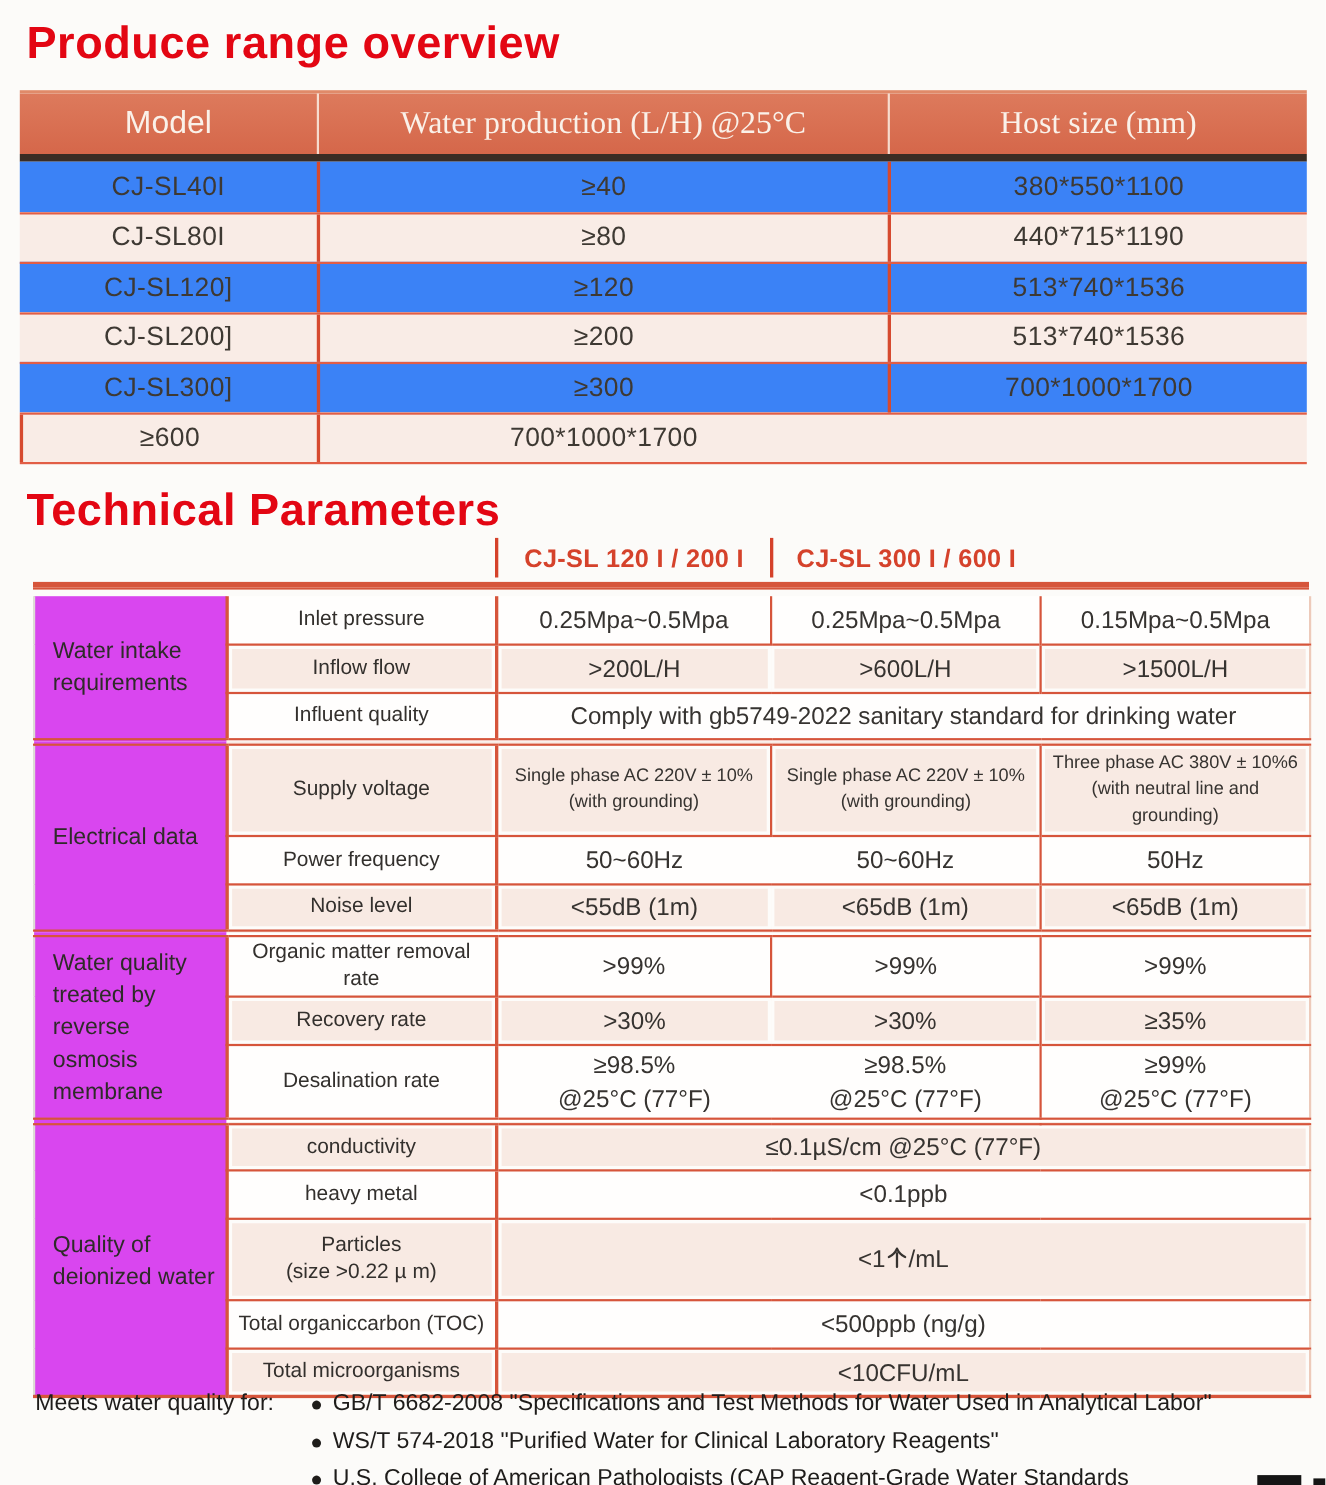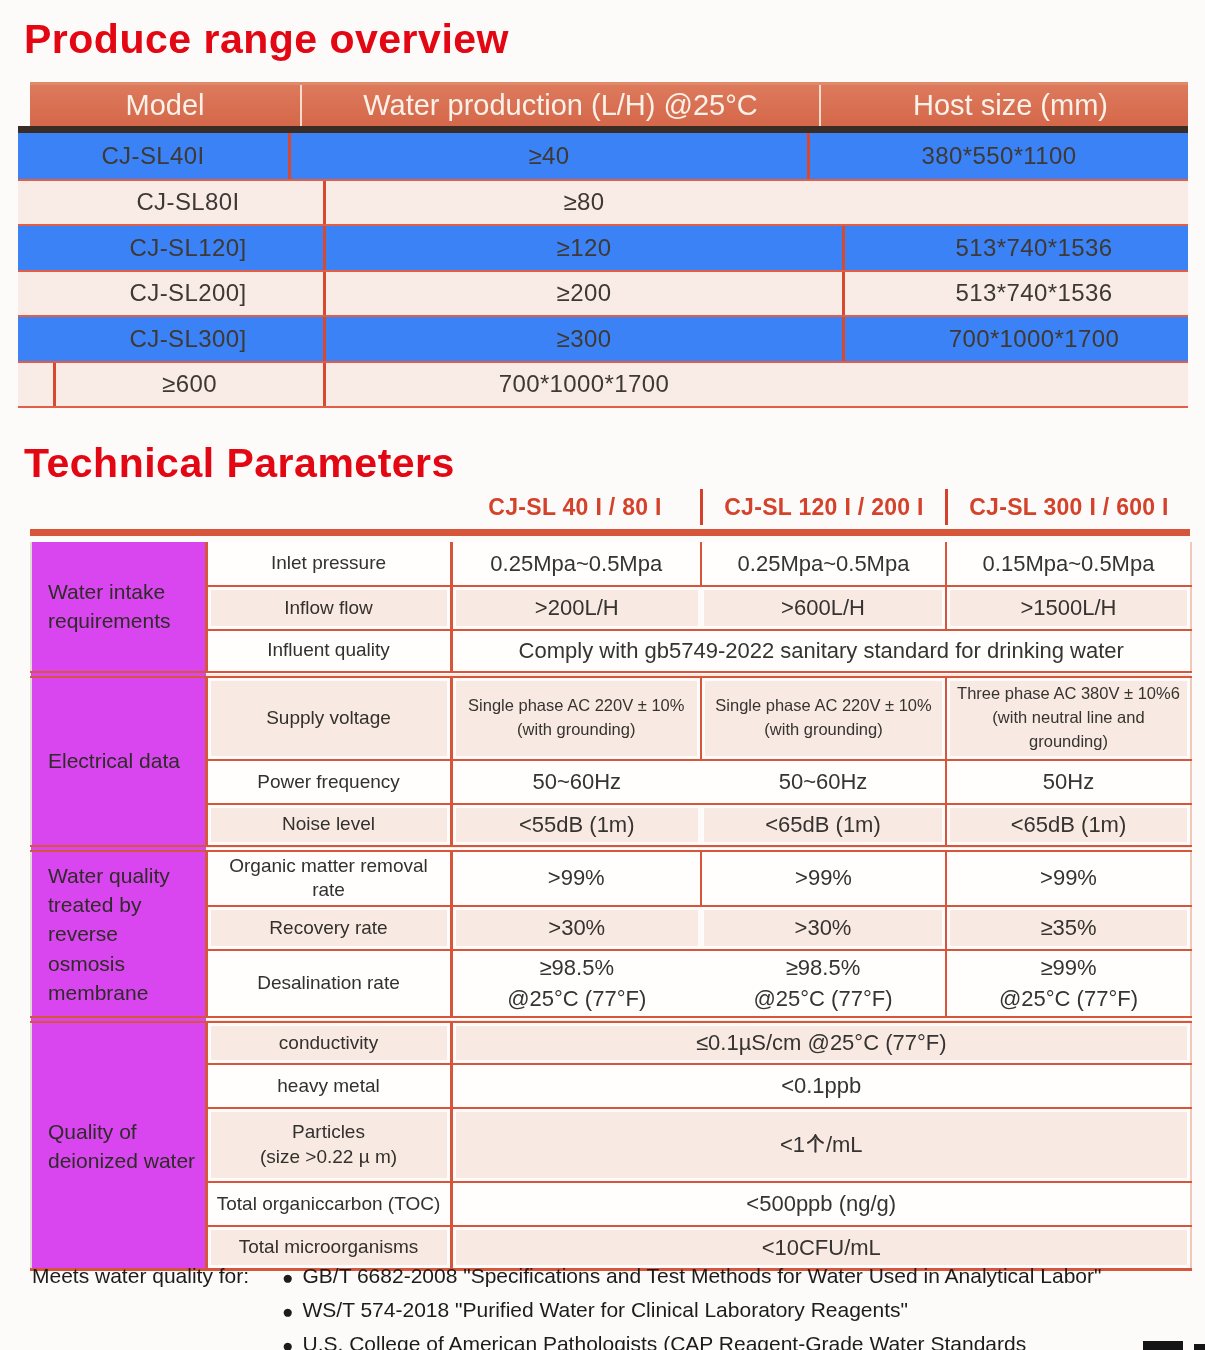--- a/index.html
+++ b/index.html
@@ -13,27 +13,27 @@
   *{margin:0;padding:0;box-sizing:border-box;}
   body{background:#ffffff;font-family:"Liberation Sans","DejaVu Sans",sans-serif;}
   .page{position:relative;width:1205px;height:1350px;background:#fcfbf9;overflow:hidden;}
 
   .big-title{position:absolute;left:24px;font-size:41px;font-weight:900;letter-spacing:0.5px;color:var(--titlered);}
   #title1{top:16px;}
   #title2{top:440px;}
 
   
   #t1wrap{position:absolute;left:18px;top:82px;width:1170px;border-bottom:2px solid var(--bd2);}
-  .t1head{display:grid;grid-template-columns:270px 519px 381px;height:44px;
-          background:linear-gradient(#dd7a5c,#d5674a);align-items:center;border-top:3px solid #e08a69;margin-left:12px;}
+  .t1head{display:grid;grid-template-columns:270px 519px 381px;height:58px;
+          background:linear-gradient(#dd7a5c,#d5674a);align-items:center;border-top:3px solid #e08a69;}
   .t1head .hc{text-align:center;font-size:29px;color:#faf1e9;height:100%;display:flex;align-items:center;justify-content:center;}
-  .t1head .hc.sep{border-left:2px solid rgba(252,238,228,.85);}
+  .t1head .hc.sep{border-left:2px solid rgba(252,238,228,.85);font-family:Liberation Serif, serif;}
   .t1dark{height:7px;background:#3a2c24;}
   .t1row{display:grid;grid-template-columns:270px 519px 381px;height:45.5px;}
-  .t1row + .t1row{border-top:2px solid var(--bd2);padding-left:35px;}
+  .t1row + .t1row{border-top:2px solid var(--bd2);}
   .t1row.pink{background:#f9ece6;}
   .t1row.white{background:#3b82f6;}
   .t1row .c{display:flex;align-items:center;justify-content:center;font-size:24px;color:#3e3933;letter-spacing:.4px;}
   .t1row .c.vsep{border-left:3px solid var(--vline);}
 
   
   #t2head{position:absolute;left:30px;top:489px;width:1160px;display:grid;
           grid-template-columns:420px 250px 245px 245px;height:36px;}
   #t2head .th{display:flex;align-items:center;justify-content:center;color:var(--headred);
           font-weight:bold;font-size:23px;letter-spacing:.3px;}
@@ -88,20 +88,21 @@
     <div class="t1dark"></div>
 
     <div class="t1row white">
       <div class="c">CJ-SL40I</div>
       <div class="c vsep">≥40</div>
       <div class="c vsep">380*550*1100</div>
     </div>
     <div class="t1row pink">
       <div class="c">CJ-SL80I</div>
       <div class="c vsep">≥80</div>
+      <div class="c vsep">440*715*1190</div>
     </div>
     <div class="t1row white">
       <div class="c">CJ-SL120]</div>
       <div class="c vsep">≥120</div>
       <div class="c vsep">513*740*1536</div>
     </div>
     <div class="t1row pink">
       <div class="c">CJ-SL200]</div>
       <div class="c vsep">≥200</div>
       <div class="c vsep">513*740*1536</div>
@@ -114,21 +115,20 @@
     <div class="t1row pink">
       <div class="c vsep">≥600</div>
       <div class="c vsep">700*1000*1700</div>
     </div>
   </div>
 
   <div class="big-title" id="title2">Technical Parameters</div>
 
   <div id="t2head">
     <div class="th"></div>
-    <div class="th">CJ-SL 40 I / 80 I</div>
     <div class="th b">CJ-SL 120 I / 200 I</div>
     <div class="th b">CJ-SL 300 I / 600 I</div>
   </div>
   <div id="dline"></div>
 
   <table id="t2">
     <colgroup>
         <col style="width:175px">
         <col style="width:245px">
         <col style="width:250px">

